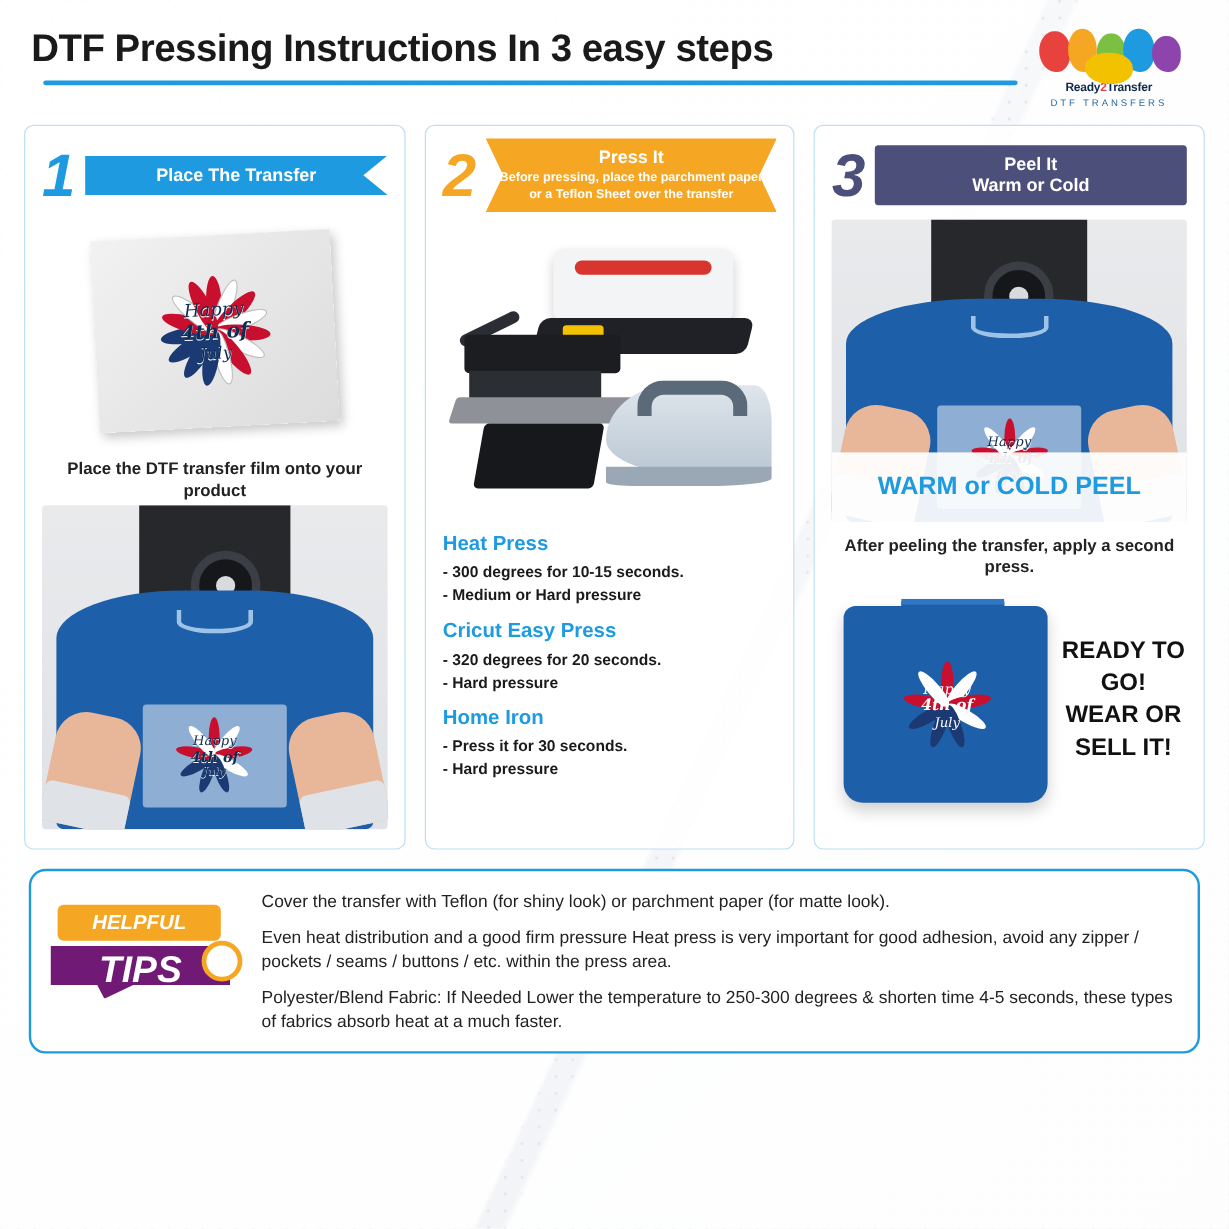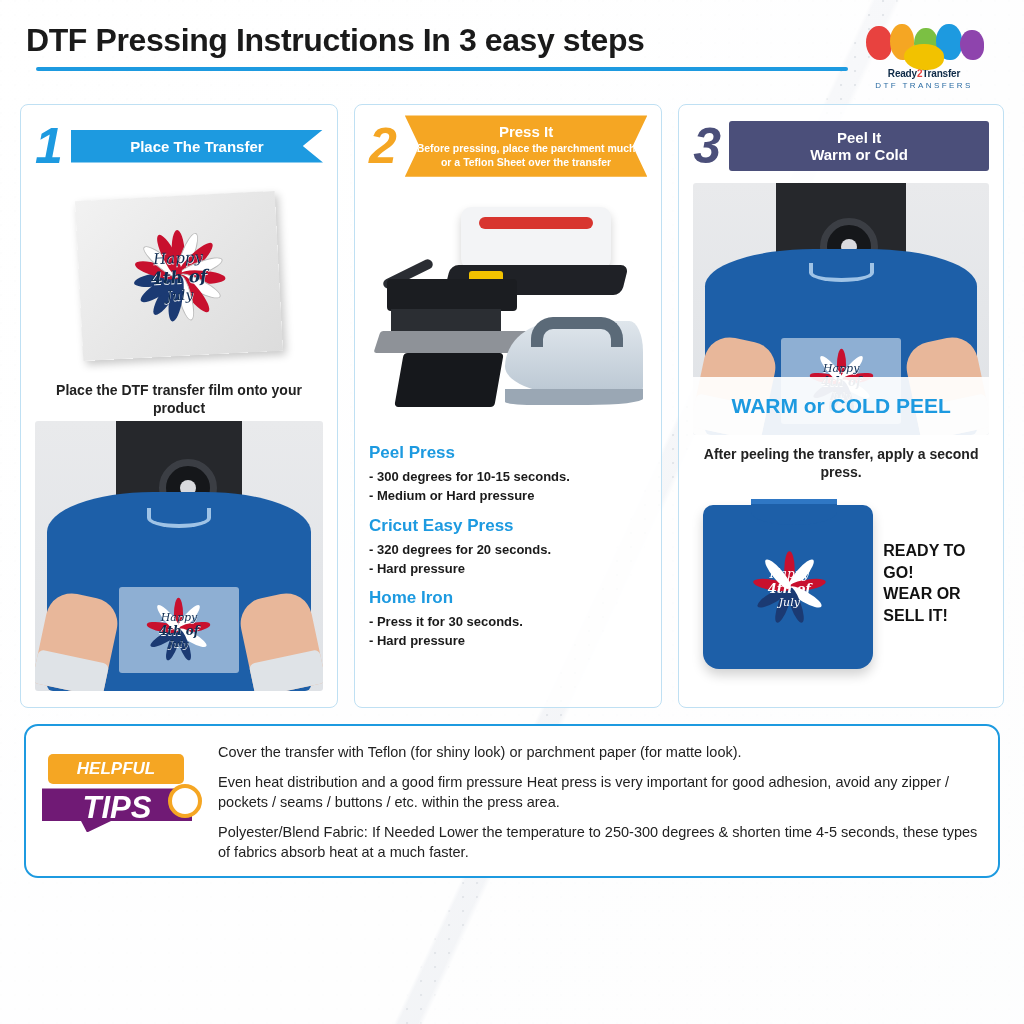--- a/index.html
+++ b/index.html
@@ -230,21 +230,21 @@
             <span class="cuff"></span>
           </div>
       </div>
     </div>
 
     <div class="col col2">
       <div class="step-banner">
         <div class="step-num num-orange">2</div>
         <div class="ribbon ribbon-orange">
           <div class="ribbon-title">Press It</div>
-          <div class="ribbon-sub">Before pressing, place the parchment much or a Teflon Sheet over the transfer</div>
+          <div class="ribbon-sub">Before pressing, place the parchment paper or a Teflon Sheet over the transfer</div>
         </div>
       </div>
 
       <div class="machines">
         <div class="easypress"></div>
         <div class="easypress-base"></div>
         <div class="heatpress">
           <div class="hp-lever"></div>
           <div class="hp-yellow"></div>
           <div class="hp-top"></div>
@@ -254,21 +254,21 @@
         </div>
         <div class="iron">
           <div class="iron-body"></div>
           <div class="iron-handle"></div>
           <div class="iron-sole"></div>
         </div>
       </div>
 
       <div class="instructions">
         <div>
-          <div class="ins-head">Peel Press</div>
+          <div class="ins-head">Heat Press</div>
           <div class="ins-line">- 300 degrees for 10-15 seconds.</div>
           <div class="ins-line">- Medium or Hard pressure</div>
         </div>
         <div>
           <div class="ins-head">Cricut Easy Press</div>
           <div class="ins-line">- 320 degrees for 20 seconds.</div>
           <div class="ins-line">- Hard pressure</div>
         </div>
         <div>
           <div class="ins-head">Home Iron</div>
@@ -344,21 +344,21 @@
                 <span class="pet" style="transform:rotate(320deg) scale(.8);background:#fff;"></span>
               </div>
               <div class="script" style="color:#fff;text-shadow:none;">
                 <span class="l1" style="font-size:12px;">Happy</span>
                 <span class="l2" style="font-size:13px;">4th of</span>
                 <span class="l3" style="font-size:11px;">July</span>
               </div>
             </div>
           </div>
         </div>
-        <div style="flex:1;font-size:16px;font-weight:bold;color:#111;line-height:1.35;">
+        <div style="flex:1;text-align:center;font-size:20px;font-weight:bold;color:#111;line-height:1.35;">
           <div>READY TO GO!</div>
           <div>WEAR OR</div>
           <div>SELL IT!</div>
         </div>
       </div>
     </div>
   </div>
 
   <div class="tips">
     <div class="tips-badge">

